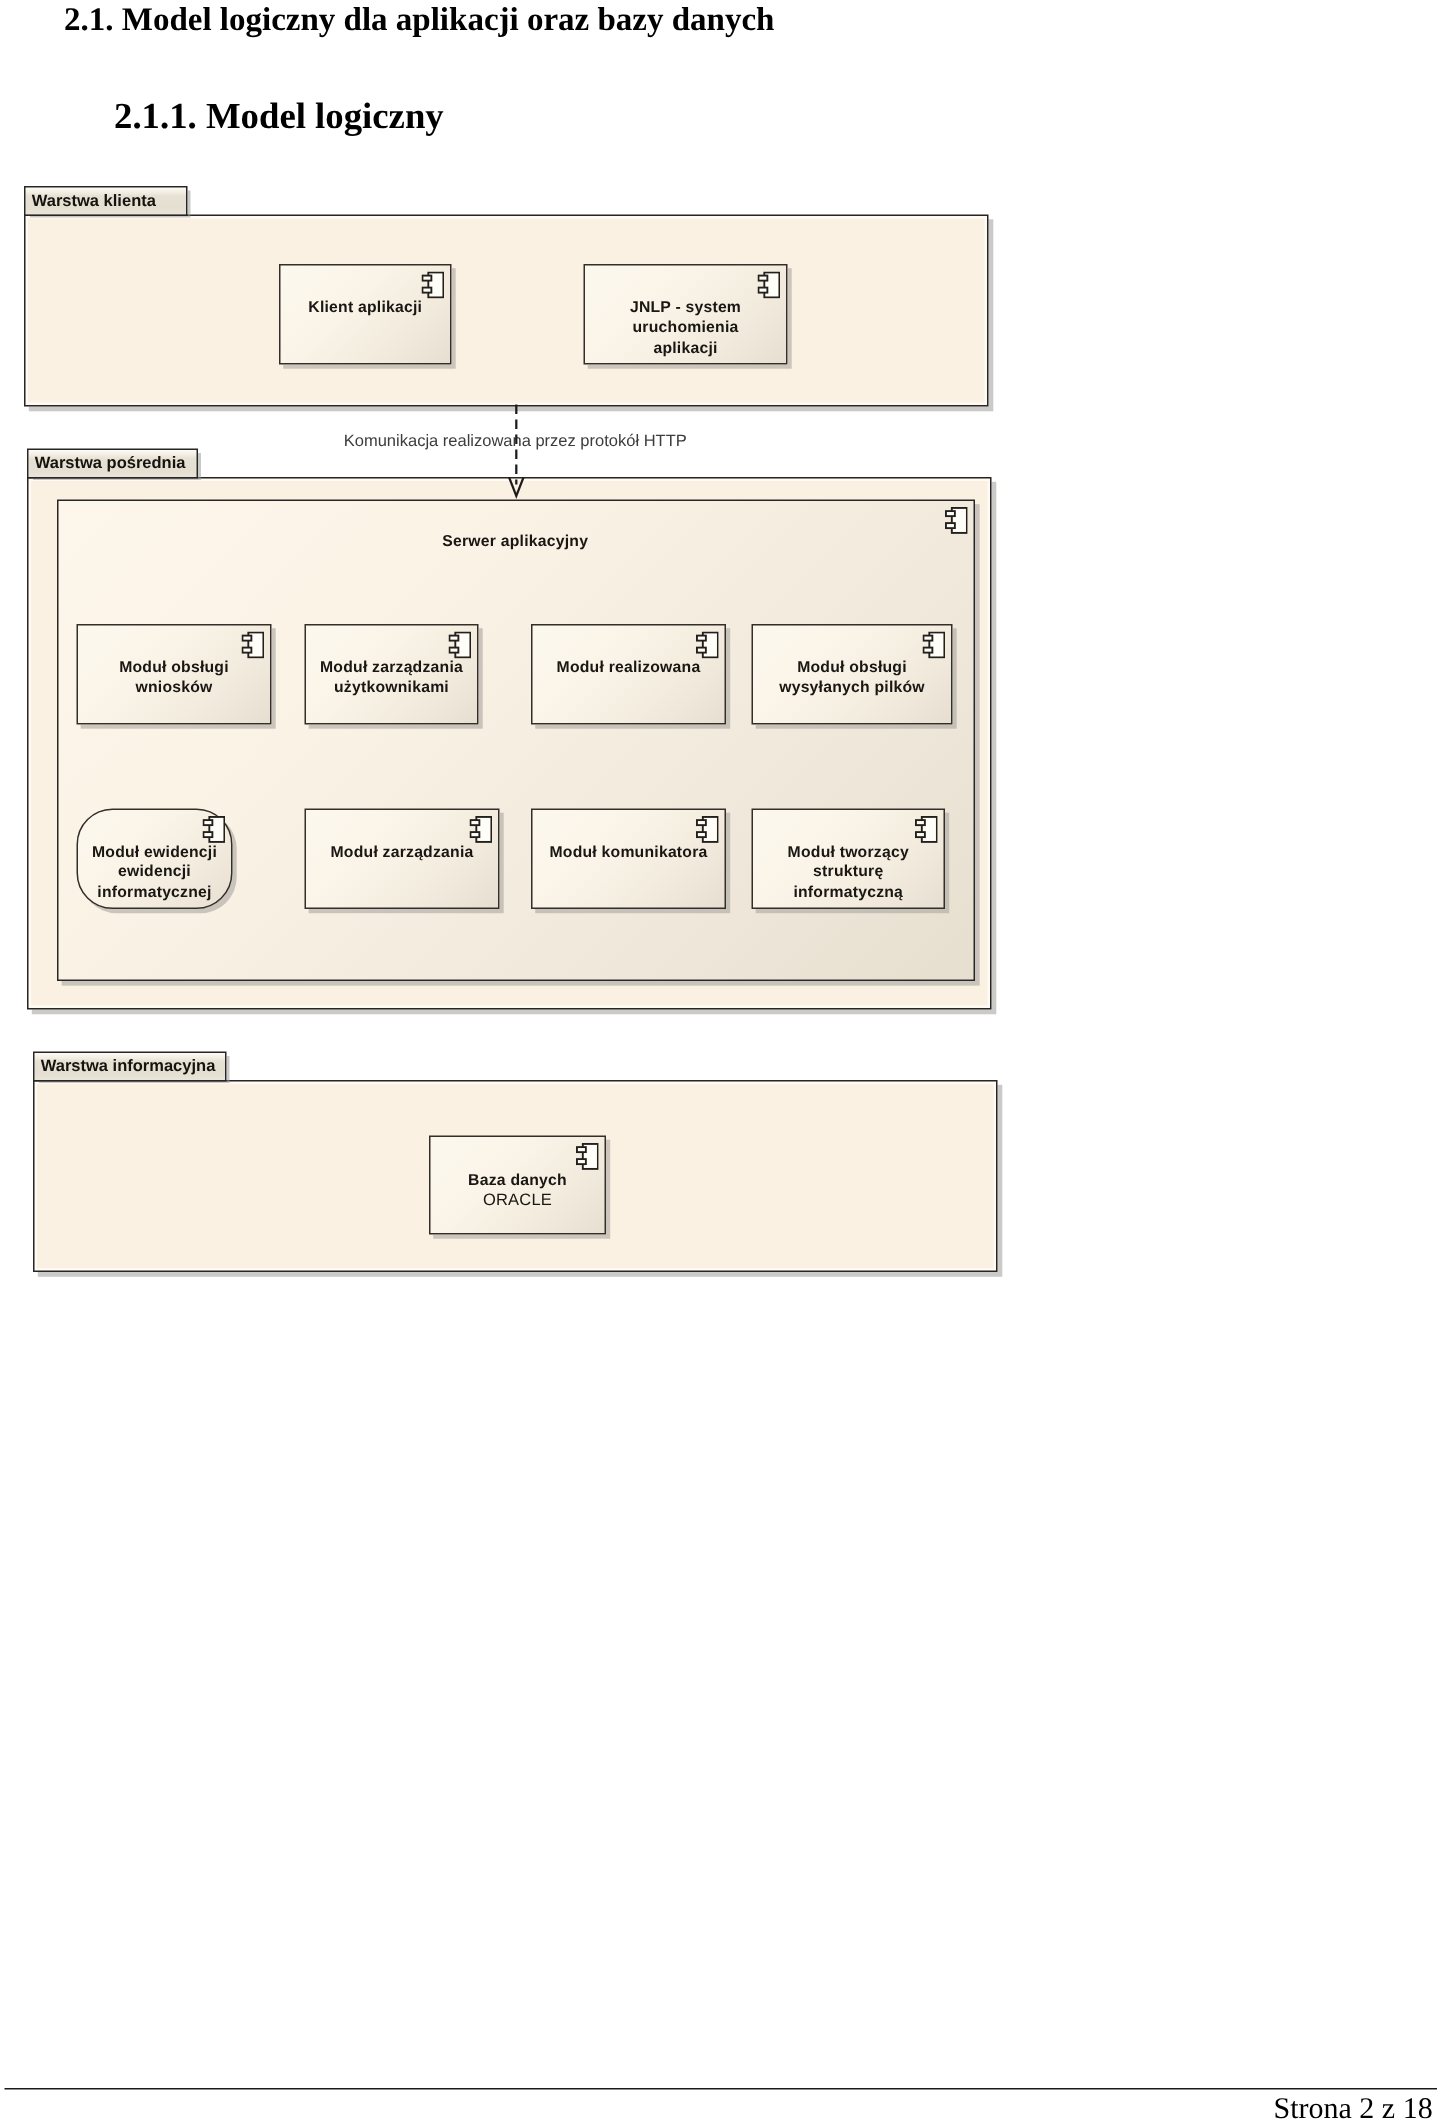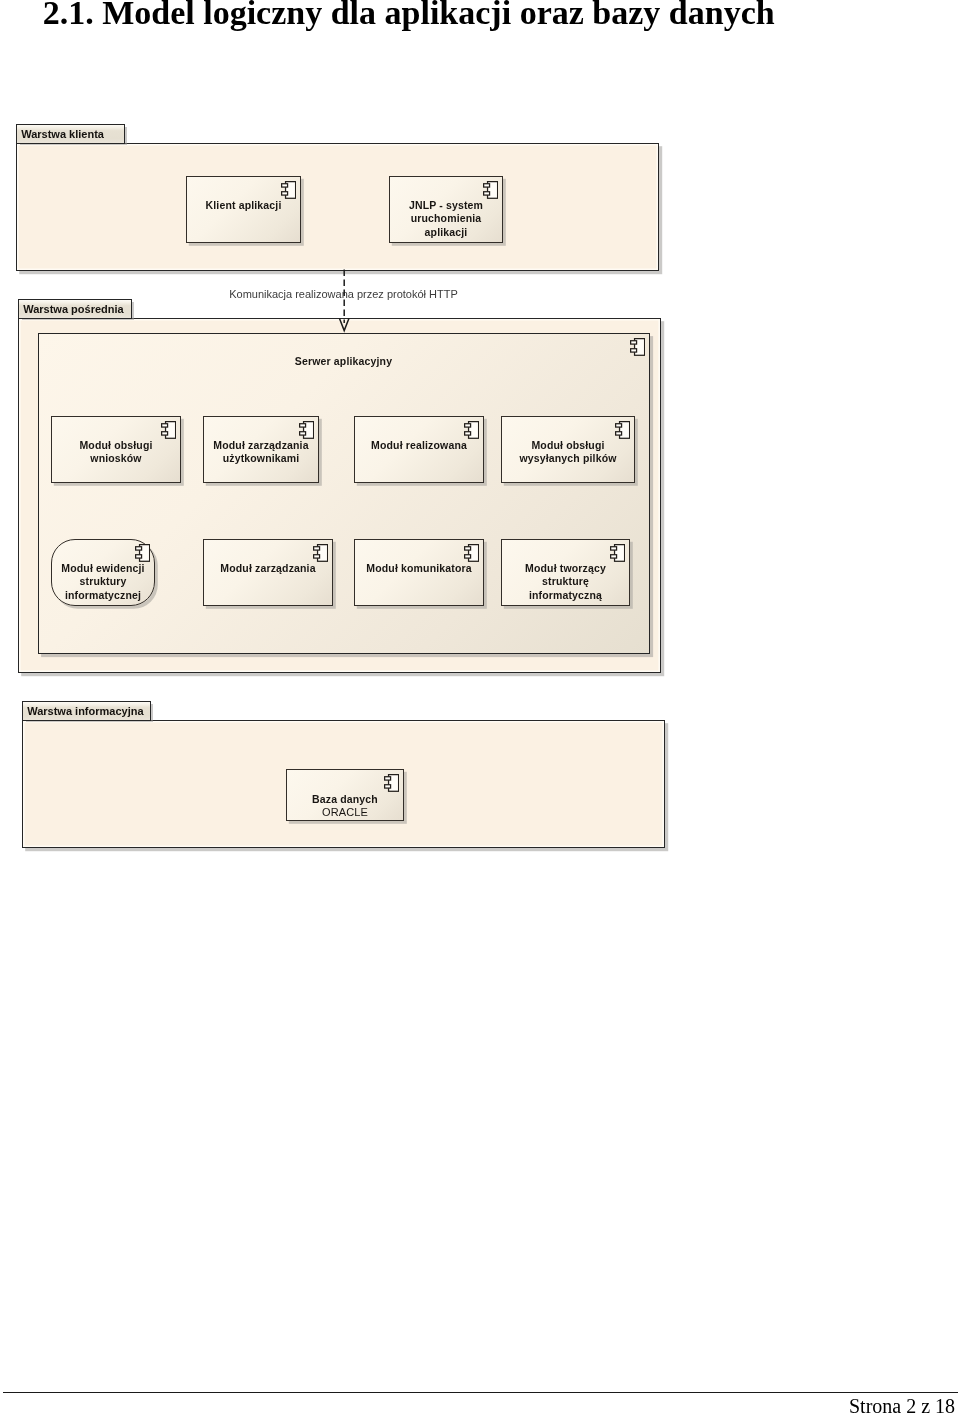--- a/index.html
+++ b/index.html
@@ -2,21 +2,21 @@
 <html><head>
 <meta charset="utf-8">
 <style>
   html,body{margin:0;padding:0;background:#ffffff;}
   body{width:960px;height:1415px;position:relative;overflow:hidden;
        font-family:"Liberation Sans",sans-serif;-webkit-font-smoothing:antialiased;}
   .page{position:absolute;left:0;top:0;width:960px;height:1415px;background:#fff;}
 
   
   .h1{position:absolute;left:42.7px;top:-1.2px;font-family:"Liberation Serif",serif;
-      font-weight:bold;font-size:34px;line-height:27px;color:#000;white-space:nowrap;}
+      font-weight:bold;font-size:22px;line-height:27px;color:#000;white-space:nowrap;}
   .h2{position:absolute;left:76px;top:64.5px;font-family:"Liberation Serif",serif;
       font-weight:bold;font-size:24.5px;line-height:25px;color:#000;white-space:nowrap;}
 
   
   .footrule{position:absolute;left:3px;top:1392px;width:955px;height:1.2px;background:#1a1a1a;}
   .footer-text{position:absolute;left:849px;top:1396px;font-family:"Liberation Serif",serif;
       font-size:20px;line-height:21px;color:#000;white-space:nowrap;}
 
   
   .pkg{position:absolute;box-sizing:border-box;border:1.3px solid #262626;
@@ -52,43 +52,44 @@
   .comp{position:absolute;box-sizing:border-box;border:1.4px solid #332e29;height:67px;
        background:linear-gradient(135deg,#fdf8ee 0%,#faf4e8 40%,#efe8da 80%,#e6ded0 100%);
        box-shadow:2.8px 2.8px 0 0 rgba(172,169,163,0.62);}
   .comp .lbl{position:absolute;left:0;right:0;top:22px;
        text-align:center;font-size:10.5px;font-weight:bold;color:#191613;
        line-height:13.3px;letter-spacing:0.15px;}
   .comp .lbl .alt{font-weight:normal;font-size:11px;letter-spacing:0.15px;}
   .comp .icon{position:absolute;right:3.9px;top:4.1px;line-height:0;}
 
   #c-klient{left:186px;top:176px;width:115px;}
-  #c-jnlp{left:389px;top:176px;width:114px;text-decoration:underline;}
+  #c-jnlp{left:389px;top:176px;width:136px;text-decoration:underline;}
   #c-mod1{left:51px; top:416px;width:130px;}
   #c-mod2{left:203px;top:416px;width:116px;}
   #c-mod3{left:354px;top:416px;width:130px;}
   #c-mod4{left:501px;top:416px;width:134px;}
   #c-mod5{left:51px; top:539px;width:104px;border-radius:24px;}
   #c-mod6{left:203px;top:539px;width:130px;}
   #c-mod7{left:354px;top:539px;width:130px;}
   #c-mod8{left:501px;top:539px;width:129px;}
-  #c-baza{left:286px;top:757px;width:118px;height:52px;margin-top:12px;}
+  #c-baza{left:286px;top:757px;width:118px;height:66px;}
   #c-baza .lbl{top:23px;}
 
   
   .connector{position:absolute;left:334px;top:268px;z-index:5;}
   .conn-label{position:absolute;left:0px;top:288px;width:687px;text-align:center;
        font-size:11px;color:#3c3c3c;white-space:nowrap;}
 </style>
 </head>
 <body>
 
 <div class="page">
 
   <div class="h1">2.1. Model logiczny dla aplikacji oraz bazy danych</div>
+  <div class="h2">2.1.1.  Model logiczny</div>
 
   <div>
 
     <div class="pkg" id="pkg1"></div>
     <div class="pkgtab" id="tab1">
         <span>Warstwa klienta</span>
       </div>
 
     <div class="comp" id="c-klient">
       <div class="icon"><svg width="15.3" height="18" viewBox="0 0 15.3 18">
@@ -173,21 +174,21 @@
       <div class="lbl"><span>Moduł obsługi</span><br><span>wysyłanych pilków</span></div>
     </div>
     <div class="comp" id="c-mod5">
       <div class="icon"><svg width="15.3" height="18" viewBox="0 0 15.3 18">
             <g fill="#fffdf8" stroke="#231f1b" stroke-width="1.25">
               <rect x="4.55" y="0.63" width="10.05" height="16.65"></rect>
               <rect x="0.63" y="2.73" width="5.95" height="3.35"></rect>
               <rect x="0.63" y="10.73" width="5.95" height="3.35"></rect>
             </g>
           </svg></div>
-      <div class="lbl"><span>Moduł ewidencji</span><br><span>struktury</span><br><span>informatycznej</span></div>
+      <div class="lbl"><span>Moduł ewidencji</span><br><span>ewidencji</span><br><span>informatycznej</span></div>
     </div>
     <div class="comp" id="c-mod6">
       <div class="icon"><svg width="15.3" height="18" viewBox="0 0 15.3 18">
             <g fill="#fffdf8" stroke="#231f1b" stroke-width="1.25">
               <rect x="4.55" y="0.63" width="10.05" height="16.65"></rect>
               <rect x="0.63" y="2.73" width="5.95" height="3.35"></rect>
               <rect x="0.63" y="10.73" width="5.95" height="3.35"></rect>
             </g>
           </svg></div>
       <div class="lbl"><span>Moduł zarządzania</span></div>

